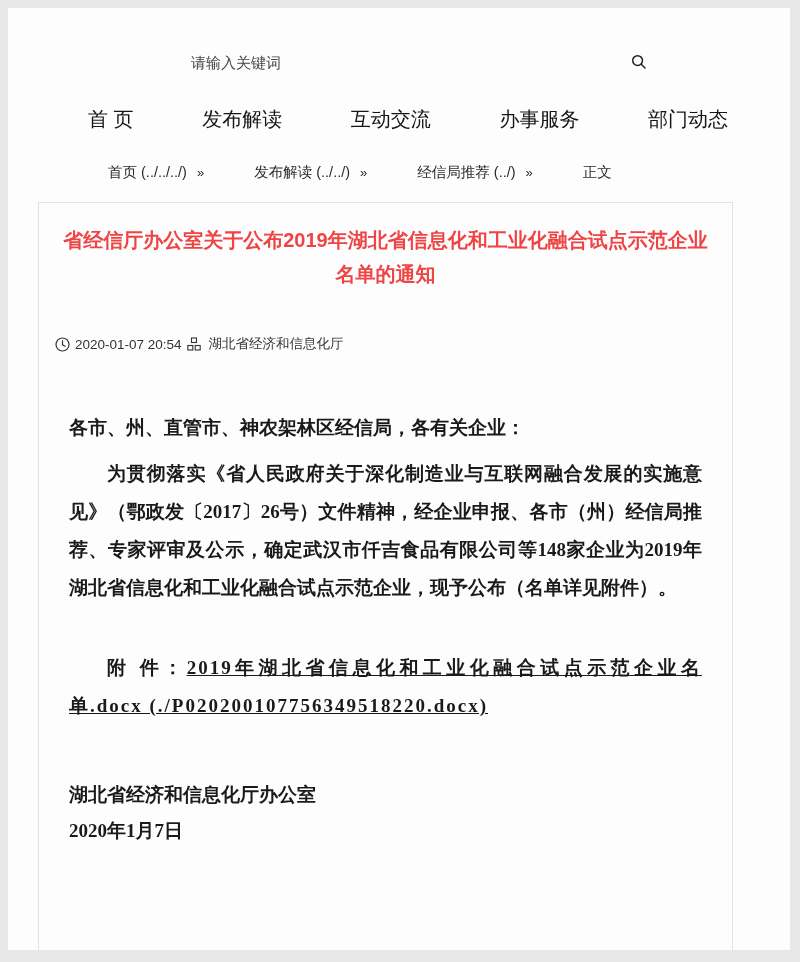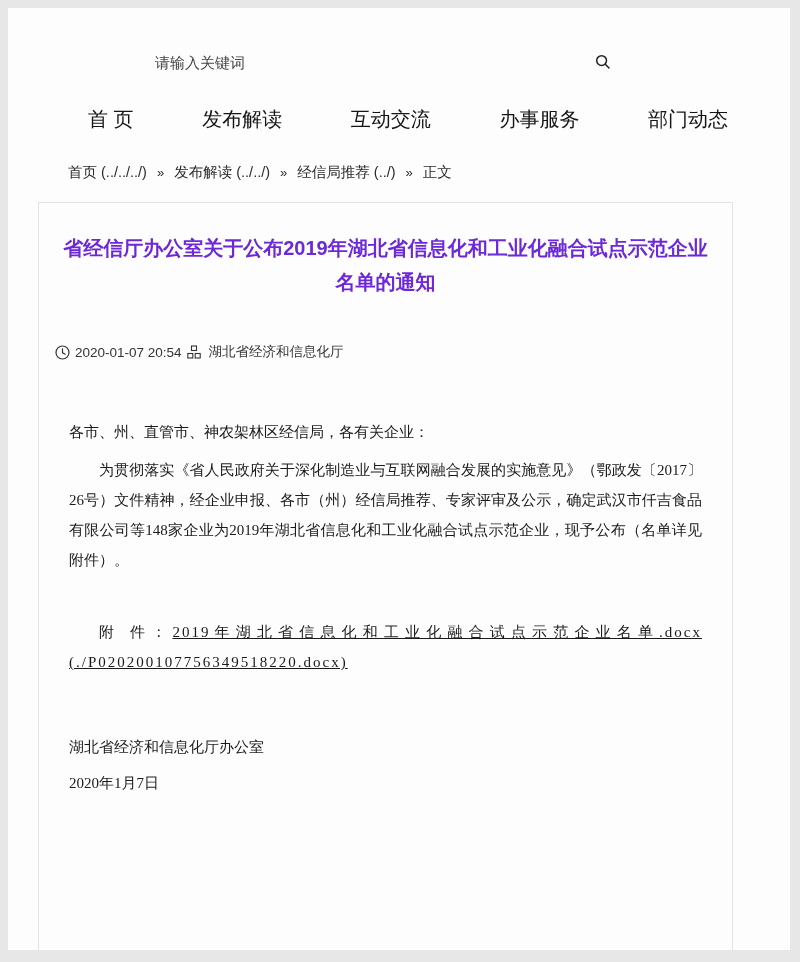--- a/index.html
+++ b/index.html
@@ -28,20 +28,21 @@
     align-items: center;
   }
   .search-input {
     border: none;
     outline: none;
     background: transparent;
     font-family: "Liberation Sans", sans-serif;
     font-size: 15px;
     color: #333;
     width: 430px;
+    margin-left: 36px;
   }
   .search-input::placeholder { color: #444; opacity: 1; }
   .search-btn {
     background: transparent;
     border: none;
     cursor: pointer;
     padding: 2px;
     margin-left: 8px;
     line-height: 0;
   }
@@ -57,59 +58,60 @@
   .nav-item { cursor: pointer; white-space: nowrap; }
   
   .breadcrumb {
     margin: 30px 0 0 60px;
     font-size: 14.5px;
     color: #2a2a2a;
     display: flex;
     align-items: center;
     gap: 10px;
   }
-  .crumb { cursor: pointer; white-space: nowrap; }
+  .crumb { cursor: pointer; white-space: nowrap; margin-left: 40px; }
   .crumb-sep { color: #2a2a2a; font-size: 13px; }
   
   .article-box {
     margin: 20px 0 0 30px;
     width: 695px;
     height: 760px;
     border: 1px solid #e2e2e2;
     background: #fdfdfd;
     overflow: hidden;
   }
   .article-title {
-    margin-top: 28px;
+    margin-top: 20px;
     padding: 0 18px;
     text-align: center;
     font-size: 20px;
     font-weight: bold;
     line-height: 34px;
-    color: #6d28d9;
+    color: #ef4444;
   }
   .meta-row {
     margin: 44px 0 0 16px;
     display: flex;
     align-items: center;
     gap: 5px;
     font-size: 13.5px;
     color: #333;
   }
   .meta-row .icon { line-height: 0; display: inline-block; }
   .meta-source { margin-left: 3px; }
   
   .doc-body {
     margin-top: 56px;
     padding: 0 30px;
     font-family: "Liberation Serif", "DejaVu Serif", serif;
-    font-size: 15px;
+    font-size: 19px;
     line-height: 2.0;
     color: #1a1a1a;
     text-align: justify;
+    font-weight: bold;
   }
   .doc-body p.para { margin-bottom: 8px; }
   .doc-body p.indent { text-indent: 2em; }
   .attachment-para {
     margin-top: 42px;
     text-indent: 2em;
     letter-spacing: 2px;
   }
   .attachment-link {
     color: #1a1a1a;

